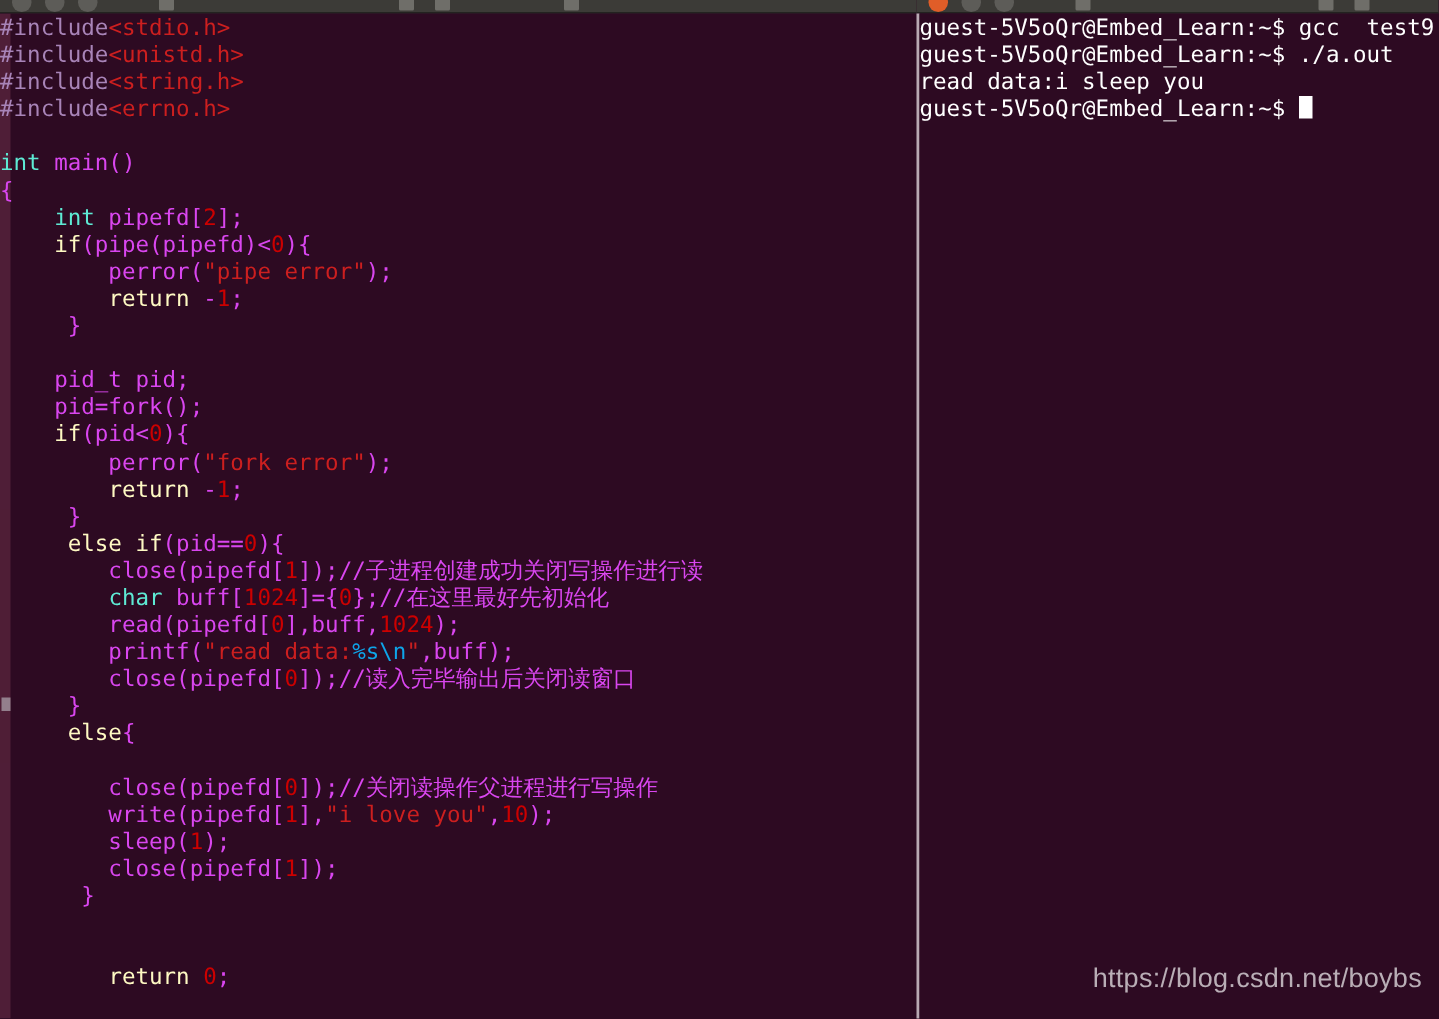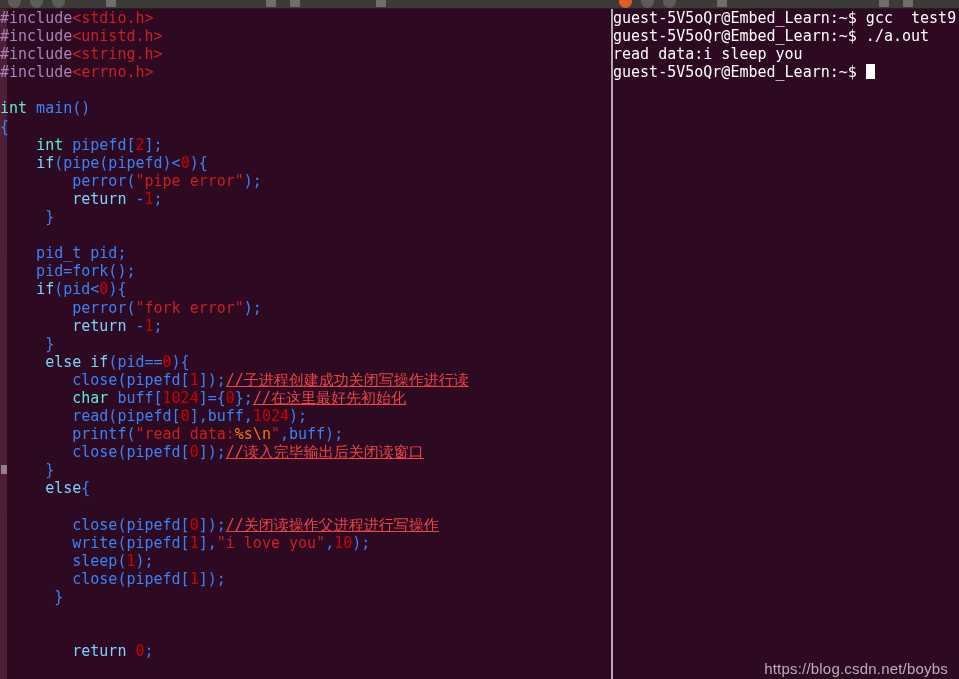--- a/index.html
+++ b/index.html
@@ -79,28 +79,28 @@
     font-size: 15px;
     line-height: 18.1px;
     white-space: pre;
     color: #e8e0e4;
     letter-spacing: 0;
   }
   .code .ln { display: block; height: 18.1px; }
 
   
   .t  { color: #5eead4; }   
-  .kw { color: #7dd3fc; }   
+  .kw { color: #fef9c3; }   
   .st { color: #cc1f1f; }   
-  .es { color: #f97316; }   
+  .es { color: #0ea5e9; }   
   .nu { color: #cc0000; }   
   .pp { color: #a884b8; }   
   .hd { color: #cc1f1f; }   
-  .cm { color: #ef4444; text-decoration: underline; }   
-  .pl { color: #3b82f6; text-align: right; }   
+  .cm { color: #d946ef; }   
+  .pl { color: #d946ef; text-align: right; }   
 
   
   .divider {
     position: absolute;
     top: 9px;
     left: 611px;
     width: 2px;
     height: 670px;
     background: #b9a9b3;
   }
@@ -128,23 +128,23 @@
     width: 9px;
     height: 15px;
     background: #ffffff;
     vertical-align: -2px;
   }
 
   
   .watermark {
     position: absolute;
     right: 11px;
-    bottom: 2px;
+    bottom: 16px;
     font-family: "Liberation Sans", sans-serif;
-    font-size: 15px;
+    font-size: 18px;
     color: #b9aeb6;
     letter-spacing: .2px;
   }
 </style>
 </head>
 <body>
 
 <div class="titlebars">
   <div class="titlebar tb-left">
     <span class="wbtn" style="left:8px"></span>

